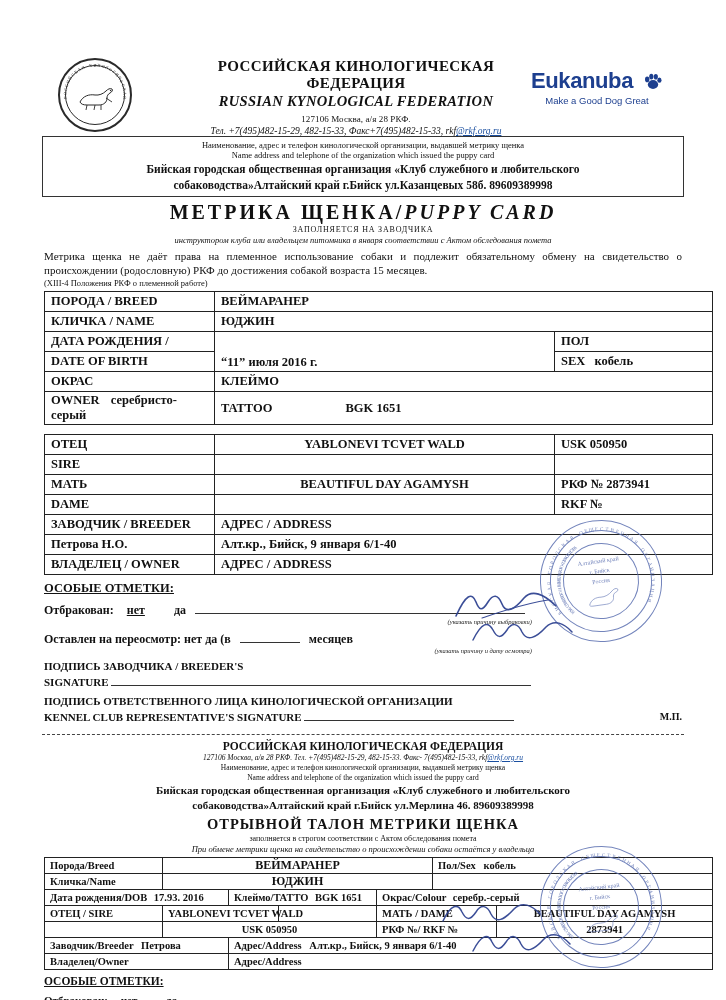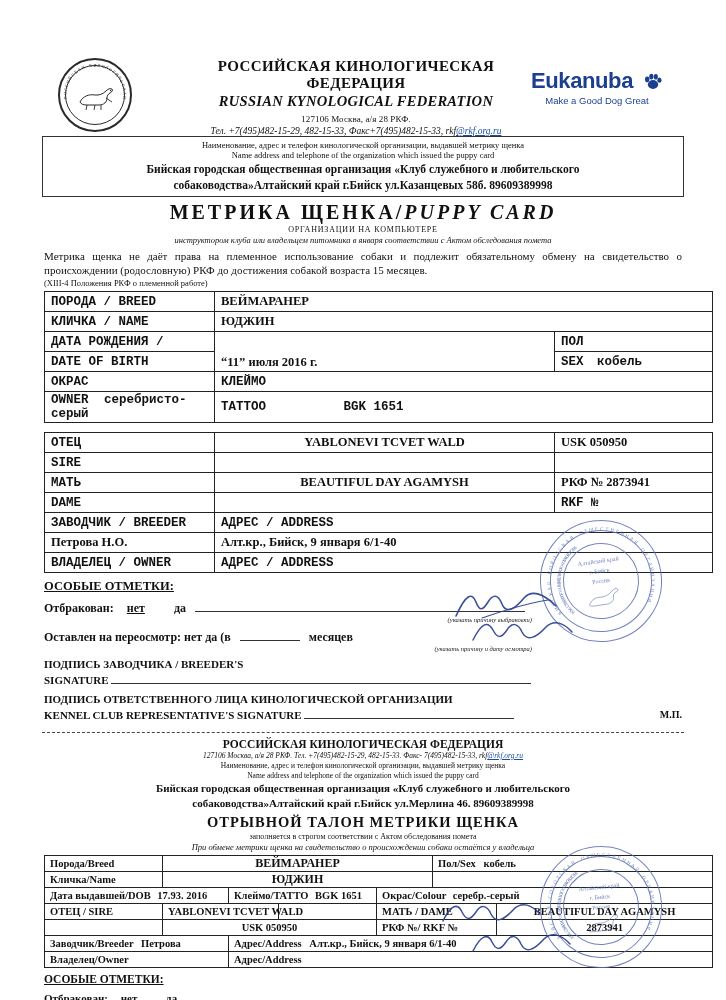--- a/index.html
+++ b/index.html
@@ -187,21 +187,21 @@
     table-layout: fixed;
   }
   table.doc td {
     border: 1px solid #222;
     padding: 1px 6px;
     font-size: 12.5px;
     font-weight: bold;
     vertical-align: middle;
     height: 17px;
   }
-  td.lbl { font-weight: bold; font-family: Liberation Mono, monospace; }
+  td.lbl { font-weight: bold; }
   td.val { font-weight: bold; }
 
   .v-center { text-align: center; }
 
   
   .tbl-gap { height: 6px; }
 
   
   .marks {
     margin: 6px 28px 0 28px;
@@ -467,21 +467,21 @@
   <div class="orgbox">
     <div class="l1">Наименование, адрес и телефон кинологической организации, выдавшей метрику щенка</div>
     <div class="l2">Name address and telephone of the organization which issued the puppy card</div>
     <div class="l3">Бийская городская общественная организация «Клуб служебного и любительского</div>
     <div class="l3">собаководства»Алтайский край г.Бийск ул.Казанцевых 58б. 89609389998</div>
   </div>
 
   <div class="metrika">
     <span>МЕТРИКА ЩЕНКА</span><span>/</span><span class="en">PUPPY CARD</span>
   </div>
-  <div class="sub-caps">ОРГАНИЗАЦИИ НА КОМПЬЮТЕРЕ</div>
+  <div class="sub-caps">ЗАПОЛНЯЕТСЯ НА ЗАВОДЧИКА</div>
   <div class="sub-ital">инструктором клуба или владельцем питомника в января соответствии с Актом обследования помета</div>
   <div class="para">Метрика щенка не даёт права на племенное использование собаки и подлежит обязательному обмену на свидетельство о происхождении (родословную) РКФ до достижения собакой возраста 15 месяцев.</div>
   <div class="para-note">(XIII-4  Положения РКФ о племенной работе)</div>
 
   <table class="doc">
     <colgroup>
       <col style="width:170px">
         <col style="width:340px">
         <col style="width:158px">
     </colgroup>
@@ -636,21 +636,21 @@
           <span style="margin-left:5px">кобель</span>
         </td>
       </tr>
       <tr>
         <td>Кличка/Name</td>
         <td class="big v-center" colspan="4">ЮДЖИН</td>
         <td colspan="2"></td>
       </tr>
       <tr>
         <td colspan="2">
-          <span>Дата выдавшей/DOB</span>
+          <span>Дата рождения/DOB</span>
           <span style="margin-left:4px">17.93. 2016</span>
         </td>
         <td colspan="2">
           <span>Клеймо/TATTO</span>
           <span style="margin-left:4px">BGK 1651</span>
         </td>
         <td colspan="3">
           <span>Окрас/Colour</span>
           <span style="margin-left:4px">серебр.-серый</span>
         </td>

